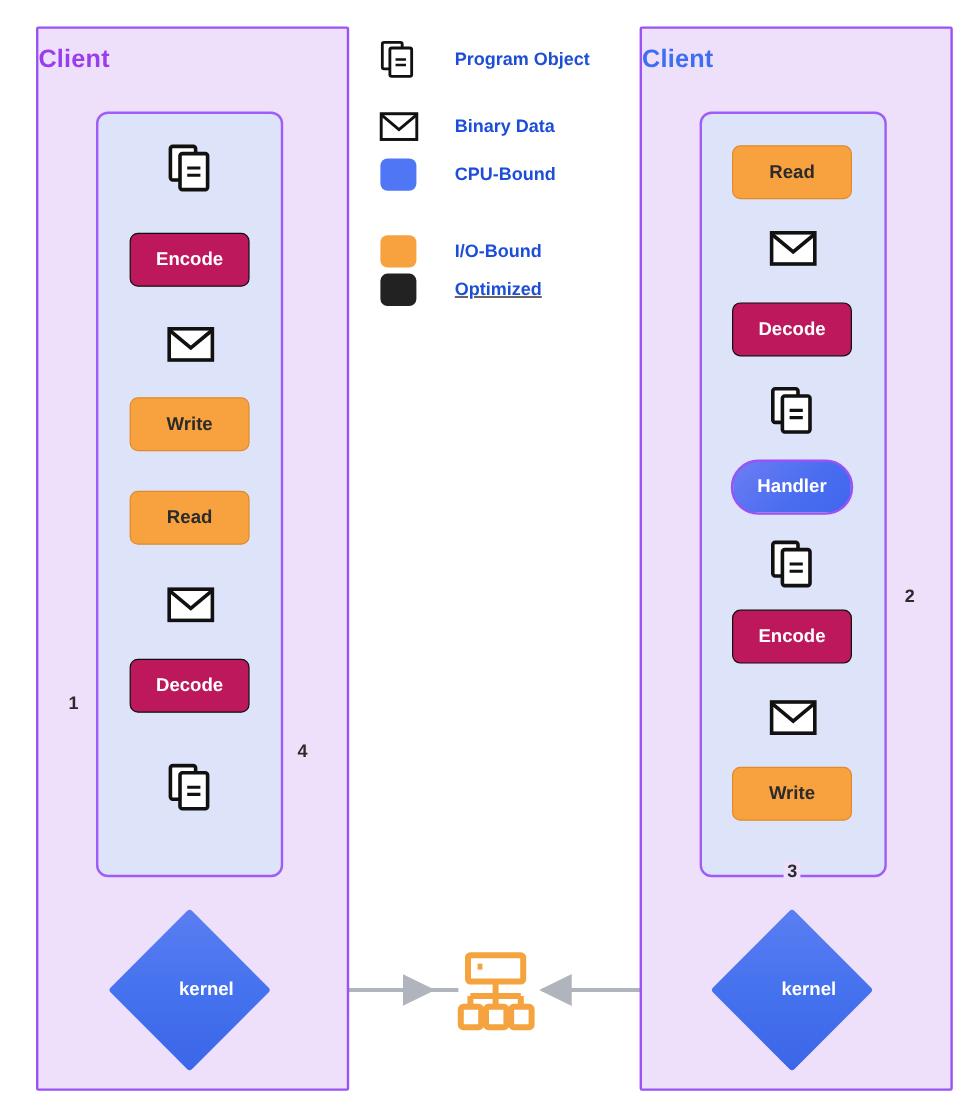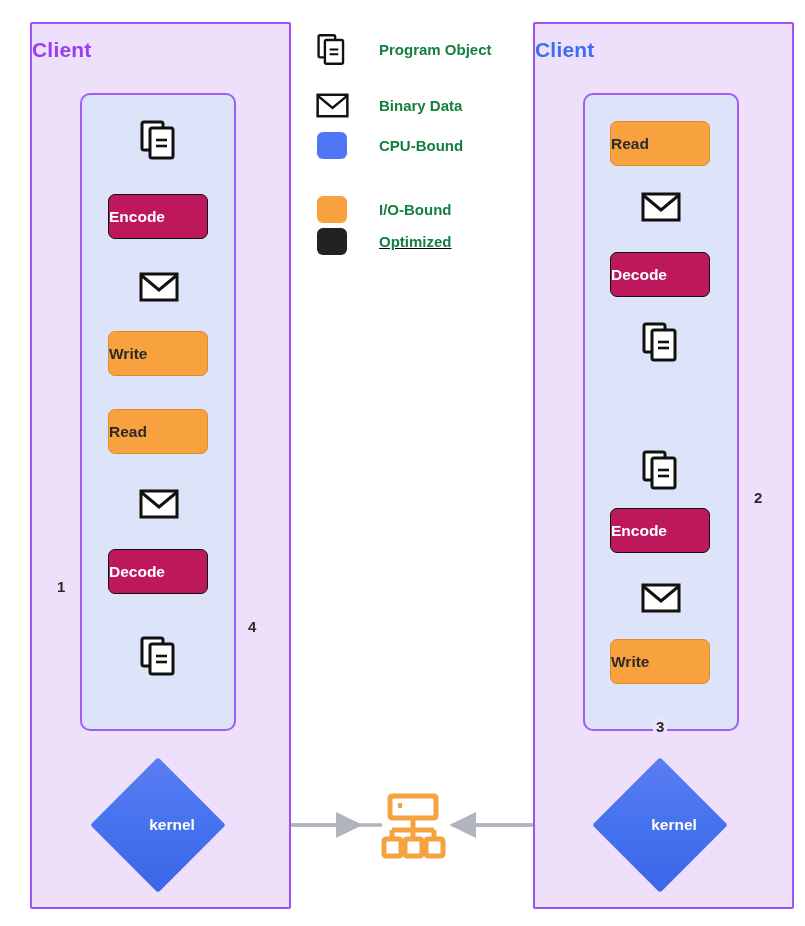--- a/index.html
+++ b/index.html
@@ -4,39 +4,39 @@
 <style>
   html,body{margin:0;padding:0;background:#ffffff;}
   body{width:805px;height:926px;font-family:"Liberation Sans",sans-serif;}
   #stage{position:relative;width:805px;height:926px;overflow:hidden;background:#fff;}
   svg#wires{position:absolute;left:0;top:0;width:805px;height:926px;}
 
   .panel{position:absolute;background:#eee0fb;border:2.5px solid #9a52f5;border-radius:2px;}
   .panel-title{position:absolute;width:100%;text-align:left;font-size:21px;font-weight:bold;letter-spacing:.2px;}
   .inner-box{position:absolute;background:#dde3f8;border:2px solid #a05cf7;border-radius:10px;}
 
-  .node{position:absolute;box-sizing:border-box;display:flex;align-items:center;justify-content:flex-start;
+  .node{position:absolute;box-sizing:border-box;display:flex;align-items:center;justify-content:center;
         font-size:15.5px;font-weight:bold;border-radius:7px;}
   .node.optimized{background:#be185d;border:1.5px solid #0f0f0f;color:#ffffff;}
   .node.io{background:#f8a13f;border:1.5px solid #e08a2c;color:#2b2b2b;}
   .node.cpu{background:linear-gradient(135deg,#6d7df4 0%,#4b6ef0 55%,#4066ee 100%);
             border:2px solid #9a52f5;color:#ffffff;border-radius:26px;}
 
   .diamond{position:absolute;}
   .diamond .shape{position:absolute;left:0;top:0;width:100%;height:100%;
       background:linear-gradient(135deg,#5b7ef2 0%,#4572ee 50%,#3b66e8 100%);
       transform:rotate(45deg);border-radius:3px;}
   .diamond .dlabel{position:absolute;left:14px;top:0;width:100%;height:100%;
       display:flex;align-items:center;justify-content:center;color:#fff;font-size:15.5px;font-weight:bold;}
 
   .icon{position:absolute;}
   .legend{position:absolute;}
   .legend-row{position:absolute;display:flex;align-items:center;}
   .legend-mark{width:34px;height:34px;display:flex;align-items:center;justify-content:center;}
-  .legend-text{margin-left:30px;font-size:15px;font-weight:bold;color:#15803d;white-space:nowrap;}
+  .legend-text{margin-left:30px;font-size:15px;font-weight:bold;color:#1d4ed8;white-space:nowrap;}
   .swatch{width:30px;height:27px;border-radius:6px;}
 
   .wire-label{position:absolute;font-size:15px;font-weight:bold;color:#2b2b2b;
               background:#eee0fb;padding:0 3px;}
 </style>
 </head>
 <body>
 
 <div id="stage">
 
@@ -229,20 +229,23 @@
 
   <div class="icon" style="left:642px;top:322px;">
     <svg width="38" height="40" viewBox="0 0 38 40">
       <rect x="2" y="2" width="21" height="28" rx="2" fill="#fff" stroke="#111" stroke-width="3"></rect>
       <rect x="10" y="8" width="23" height="30" rx="2" fill="#fff" stroke="#111" stroke-width="3"></rect>
       <line x1="16" y1="20" x2="27" y2="20" stroke="#111" stroke-width="2.6"></line>
       <line x1="16" y1="26" x2="27" y2="26" stroke="#111" stroke-width="2.6"></line>
     </svg>
   </div>
 
+  <div class="node cpu" style="left:609px;top:383px;width:102px;height:46px;">
+    <span>Handler</span>
+  </div>
 
   <div class="icon" style="left:642px;top:450px;">
     <svg width="38" height="40" viewBox="0 0 38 40">
       <rect x="2" y="2" width="21" height="28" rx="2" fill="#fff" stroke="#111" stroke-width="3"></rect>
       <rect x="10" y="8" width="23" height="30" rx="2" fill="#fff" stroke="#111" stroke-width="3"></rect>
       <line x1="16" y1="20" x2="27" y2="20" stroke="#111" stroke-width="2.6"></line>
       <line x1="16" y1="26" x2="27" y2="26" stroke="#111" stroke-width="2.6"></line>
     </svg>
   </div>
 

